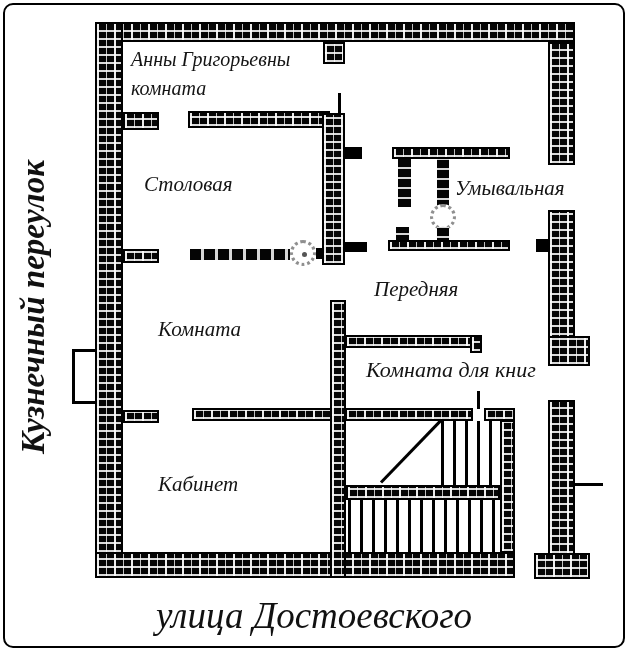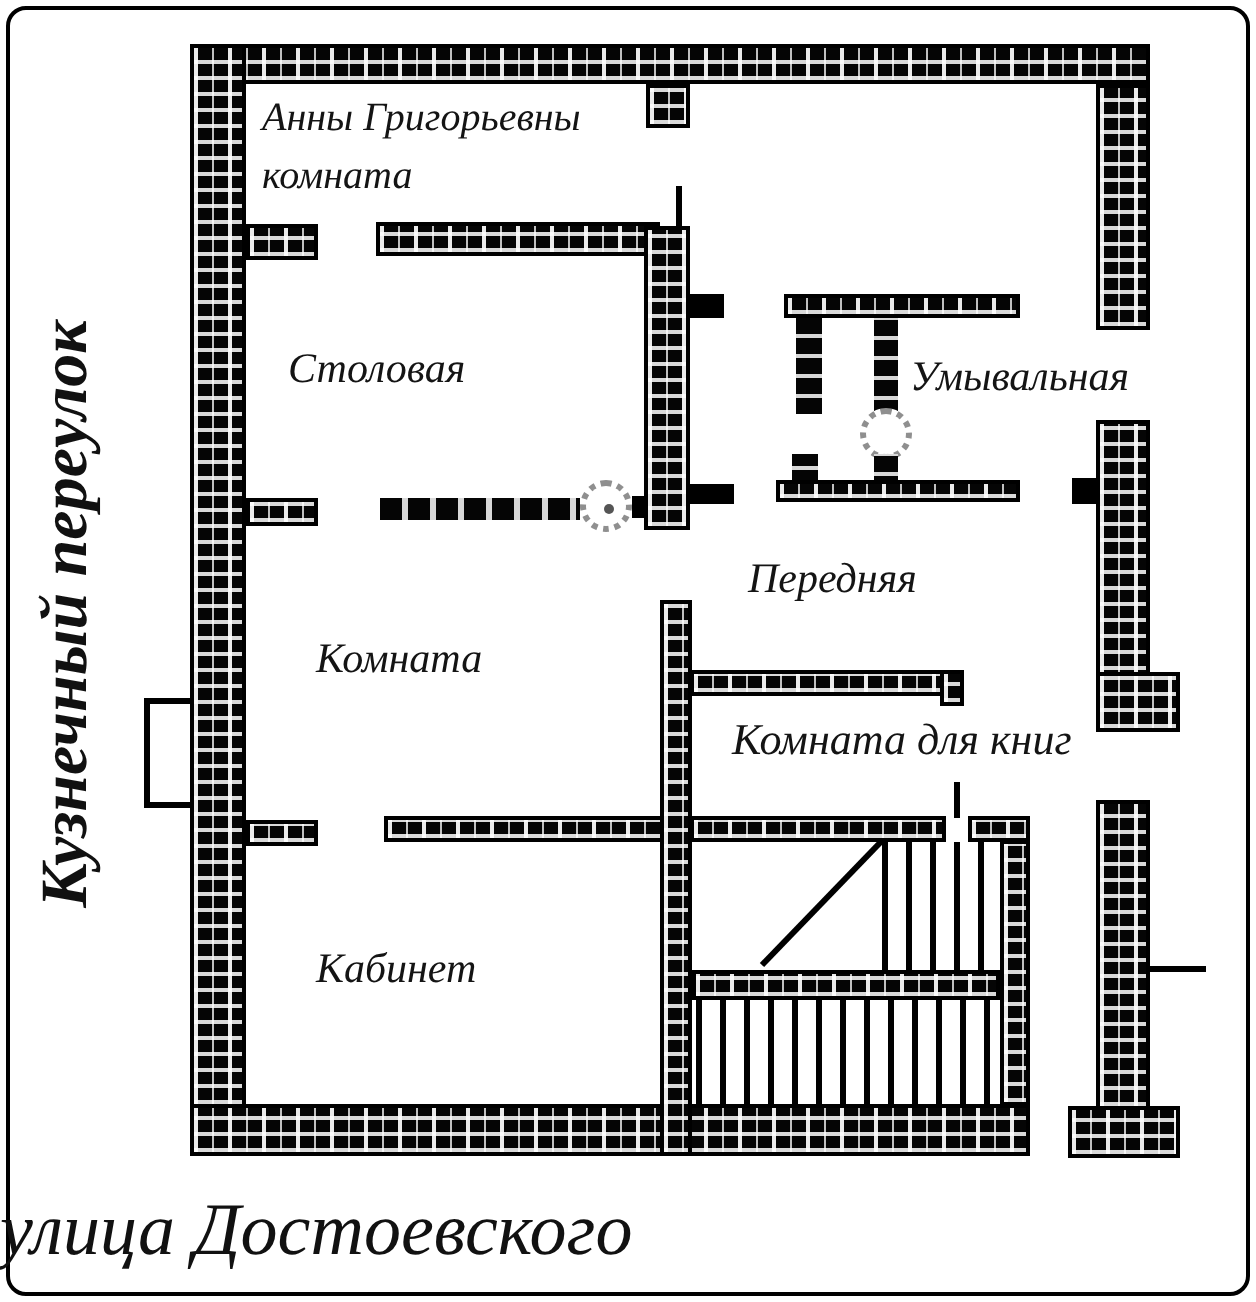--- a/index.html
+++ b/index.html
@@ -30,21 +30,21 @@
   .stove .dot{position:absolute;left:9px;top:9px;width:5px;height:5px;border-radius:50%;background:#555;}
 
   
   .bay{position:absolute;left:72px;top:349px;width:28px;height:55px;
        border:3px solid #000;background:#fff;box-sizing:border-box;}
 
   
   .lbl{position:absolute;font-style:italic;color:#141414;font-size:21px;
        white-space:nowrap;line-height:1.2;}
   .lbl2{position:absolute;font-style:italic;color:#141414;font-size:20px;line-height:29px;white-space:nowrap;}
-  .street-bottom{position:absolute;left:0;top:594px;width:628px;
+  .street-bottom{position:absolute;left:0;top:594px;width:628px;text-align:center;
        font-style:italic;font-size:37px;color:#111;}
   .street-left{position:absolute;left:-175px;top:287px;width:420px;height:40px;text-align:center;
        font-style:italic;font-weight:bold;font-size:33px;color:#111;
        transform:rotate(-90deg);}
 </style>
 </head>
 <body>
 
 <div class="canvas">
   <div class="frame"></div>

